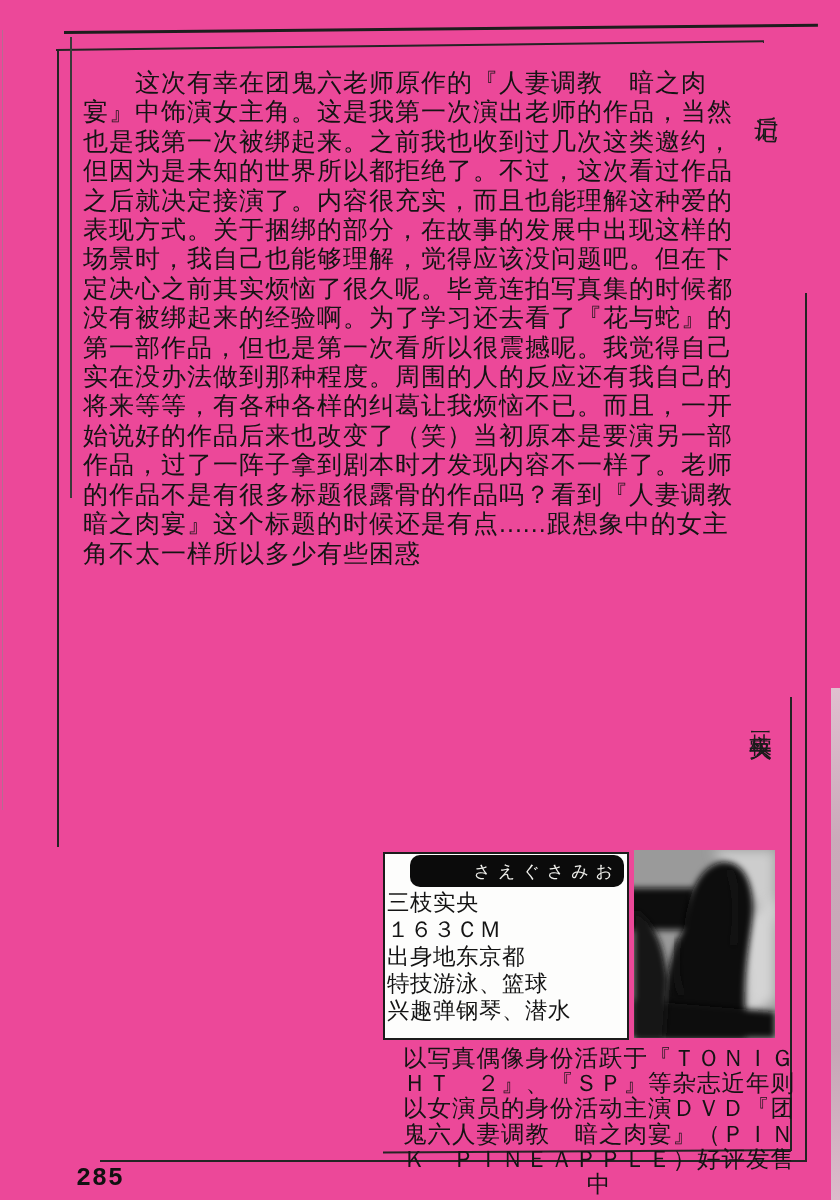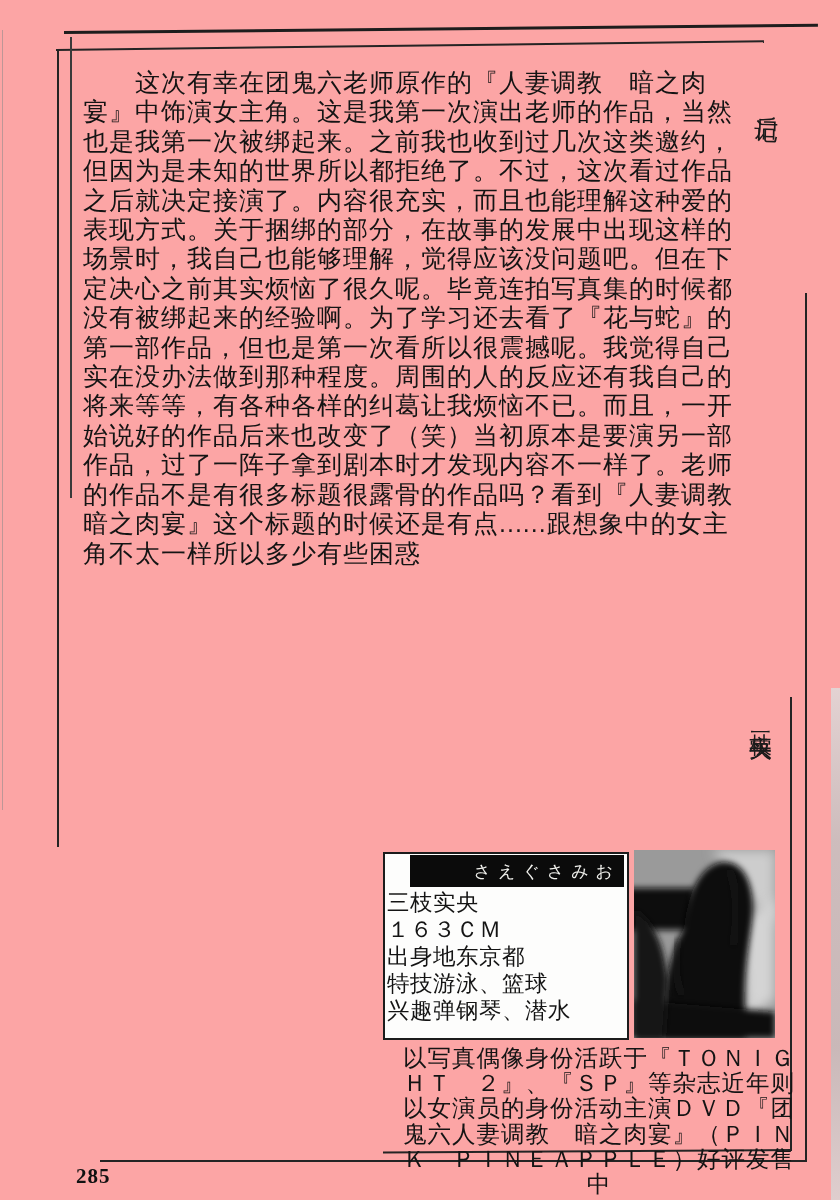--- a/index.html
+++ b/index.html
@@ -1,19 +1,19 @@
 <!DOCTYPE html>
 <html><head>
 <meta charset="utf-8">
 <style>
   html,body{margin:0;padding:0;background:#e8e8e8;}
   .page{
     position:relative;
     width:840px;height:1200px;
-    background:#fca5a5;
+    background:#ec4899;
     overflow:hidden;
     font-family:"Liberation Sans","DejaVu Sans",sans-serif;
     color:#161616;
   }
   .ln{position:absolute;background:#242424;}
   
   .top-outer{left:64px;top:31px;width:754px;height:3px;transform:rotate(-0.55deg);transform-origin:left center;background:#1d1d1d;}
   .top-inner{left:56px;top:49px;width:708px;height:2px;transform:rotate(-0.7deg);transform-origin:left center;}
   .left-outer{left:57px;top:49px;width:2px;height:798px;}
   .left-inner{left:70px;top:37px;width:2px;height:461px;background:#3a3a3a;}
@@ -35,39 +35,39 @@
   }
   .vlabel-afterword{left:751px;top:97px;font-size:24px;letter-spacing:3px;transform:rotate(1.5deg);}
   .vlabel-name{left:746px;top:713px;font-size:23px;letter-spacing:2px;}
 
   .profile-box{
     position:absolute;left:383px;top:852px;width:246px;height:188px;
     border:2px solid #1c1c1c;box-sizing:border-box;background:#fdfdfc;
   }
   .kana-bar{
     position:absolute;left:410px;top:855px;width:214px;height:32px;
-    background:#0b0b0b;display:flex;align-items:center;justify-content:flex-end;
+    background:#0b0b0b;display:flex;align-items:center;justify-content:flex-end;border-radius:10px;
   }
   .kana-bar span{
     color:#f2f2ee;font-size:17px;letter-spacing:7px;font-weight:500;padding-right:4px;white-space:nowrap;
   }
   .profile-lines{
     position:absolute;left:387px;top:889px;width:300px;
     font-size:22.5px;line-height:27px;font-weight:500;color:#141414;letter-spacing:0.5px;
   }
   .photo{position:absolute;left:634px;top:850px;width:141px;height:188px;}
   .bio{
     position:absolute;left:384px;top:1046px;width:430px;
     font-size:23.5px;line-height:25.2px;letter-spacing:1px;
     font-weight:500;white-space:pre-line;color:#141414;text-align:center;
   }
   .page-num{
     position:absolute;left:76px;top:1164px;
-    font-family:Liberation Serif, serif;
-    font-size:21px;font-weight:bold;color:#111;letter-spacing:1px;
+    font-family:Liberation Mono, monospace;
+    font-size:25px;font-weight:bold;color:#111;letter-spacing:1px;
   }
 </style>
 </head>
 <body>
 
 <div class="page">
 
   <div class="ln top-outer"></div>
   <div class="ln top-inner"></div>
   <div class="ln left-outer"></div>

